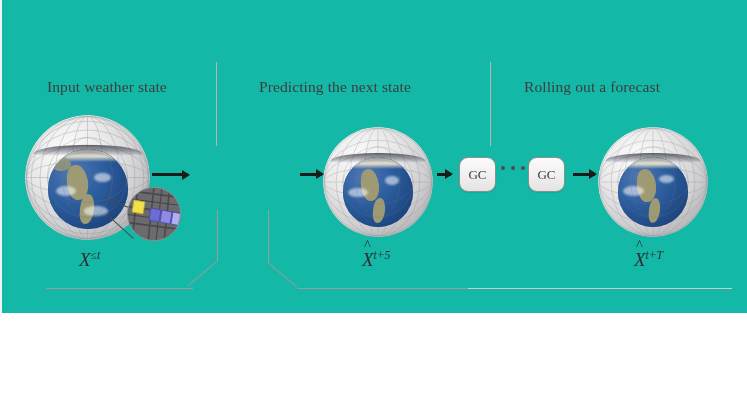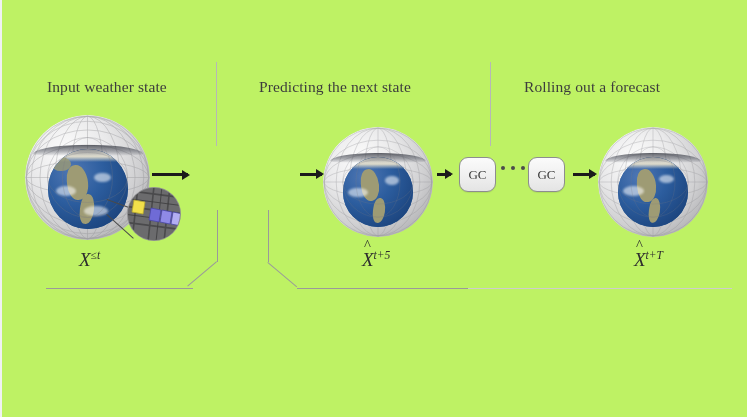--- a/index.html
+++ b/index.html
@@ -3,22 +3,22 @@
 <meta charset="utf-8">
 <style>
   html, body {
     margin: 0;
     padding: 0;
     background: #ffffff;
   }
   #figure {
     position: relative;
     width: 747px;
-    height: 417px;
-    background: #bef264;
+    height: 313px;
+    background: #14b8a6;
     overflow: hidden;
     font-family: "Liberation Serif", serif;
     color: #3a3a3a;
   }
   .edge-left {
     position: absolute;
     left: 0; top: 0;
     width: 2px; height: 417px;
     background: #f0f1f3;
   }

